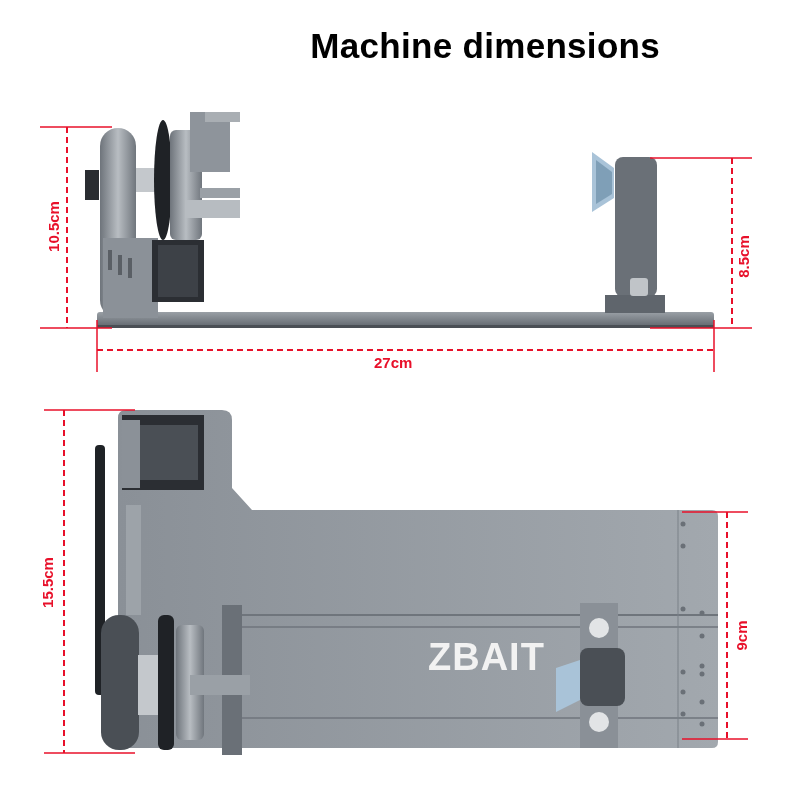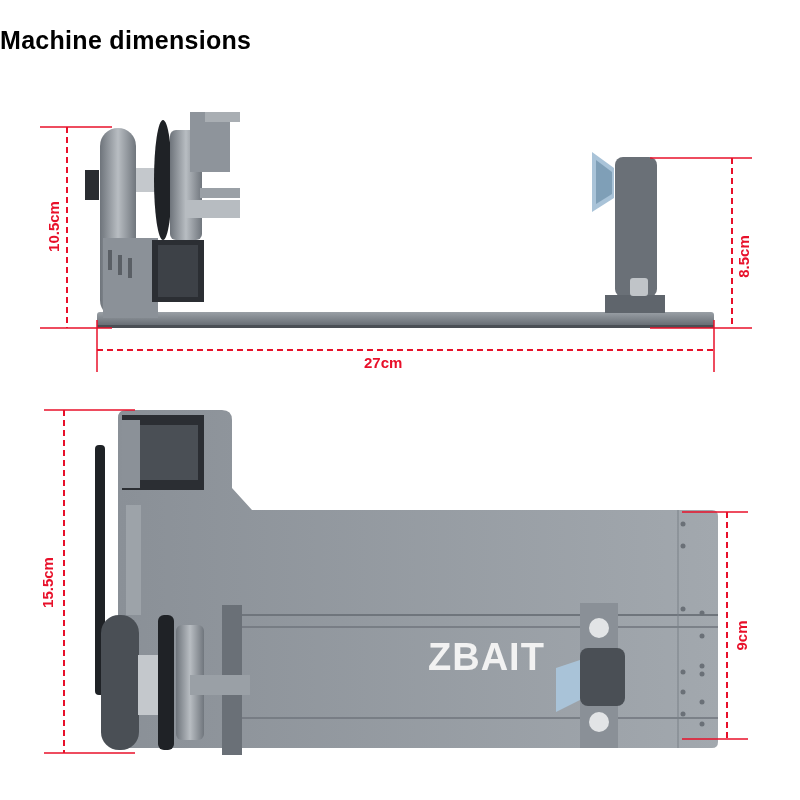--- a/index.html
+++ b/index.html
@@ -1,17 +1,17 @@
 <!DOCTYPE html>
 <html><head>
   <meta charset="utf-8">
   <style>
     html, body { margin: 0; padding: 0; background: #ffffff; }
     body { width: 800px; height: 800px; position: relative; overflow: hidden; font-family: "Liberation Sans", sans-serif; }
-    .title { position: absolute; left: 0; top: 26px; width: 660px; text-align: left; font-size: 25px; font-weight: bold; color: #000; letter-spacing: 0.3px; }
+    .title { position: absolute; left: 0; top: 26px; width: 660px; text-align: right; font-size: 35px; font-weight: bold; color: #000; letter-spacing: 0.3px; }
     .dim-label { position: absolute; color: #e8102a; font-weight: bold; font-size: 15px; font-family: "Liberation Sans", sans-serif; white-space: nowrap; }
     .vert { transform: rotate(-90deg); transform-origin: center center; }
     svg { position: absolute; left: 0; top: 0; }
     .brand { position: absolute; color: #f2f2f2; font-weight: 900; font-size: 38px; font-family: "Liberation Sans", sans-serif; letter-spacing: 1px; }
   </style>
 </head>
 <body>
 
 <div class="title">Machine dimensions</div>
 
@@ -123,17 +123,17 @@
     <line x1="44" y1="753" x2="135" y2="753" stroke-width="1.5"></line>
     <line x1="64" y1="410" x2="64" y2="753" stroke-width="2" stroke-dasharray="6,4"></line>
     <line x1="682" y1="512" x2="748" y2="512" stroke-width="1.5"></line>
     <line x1="682" y1="739" x2="748" y2="739" stroke-width="1.5"></line>
     <line x1="727" y1="512" x2="727" y2="739" stroke-width="2" stroke-dasharray="6,4"></line>
   </g>
 </svg>
 
 <div class="dim-label vert" style="left:28px; top:218px;">10.5cm</div>
 <div class="dim-label vert" style="left:722px; top:248px;">8.5cm</div>
-<div class="dim-label" style="left:364px; top:354px;text-align:center;">27cm</div>
+<div class="dim-label" style="left:374px; top:354px;text-align:center;">27cm</div>
 <div class="dim-label vert" style="left:22px; top:574px;">15.5cm</div>
 <div class="dim-label vert" style="left:726px; top:627px;">9cm</div>
 
 <div class="brand" style="left:428px; top:636px;text-align:center;">ZBAIT</div>
 
 </body></html>

